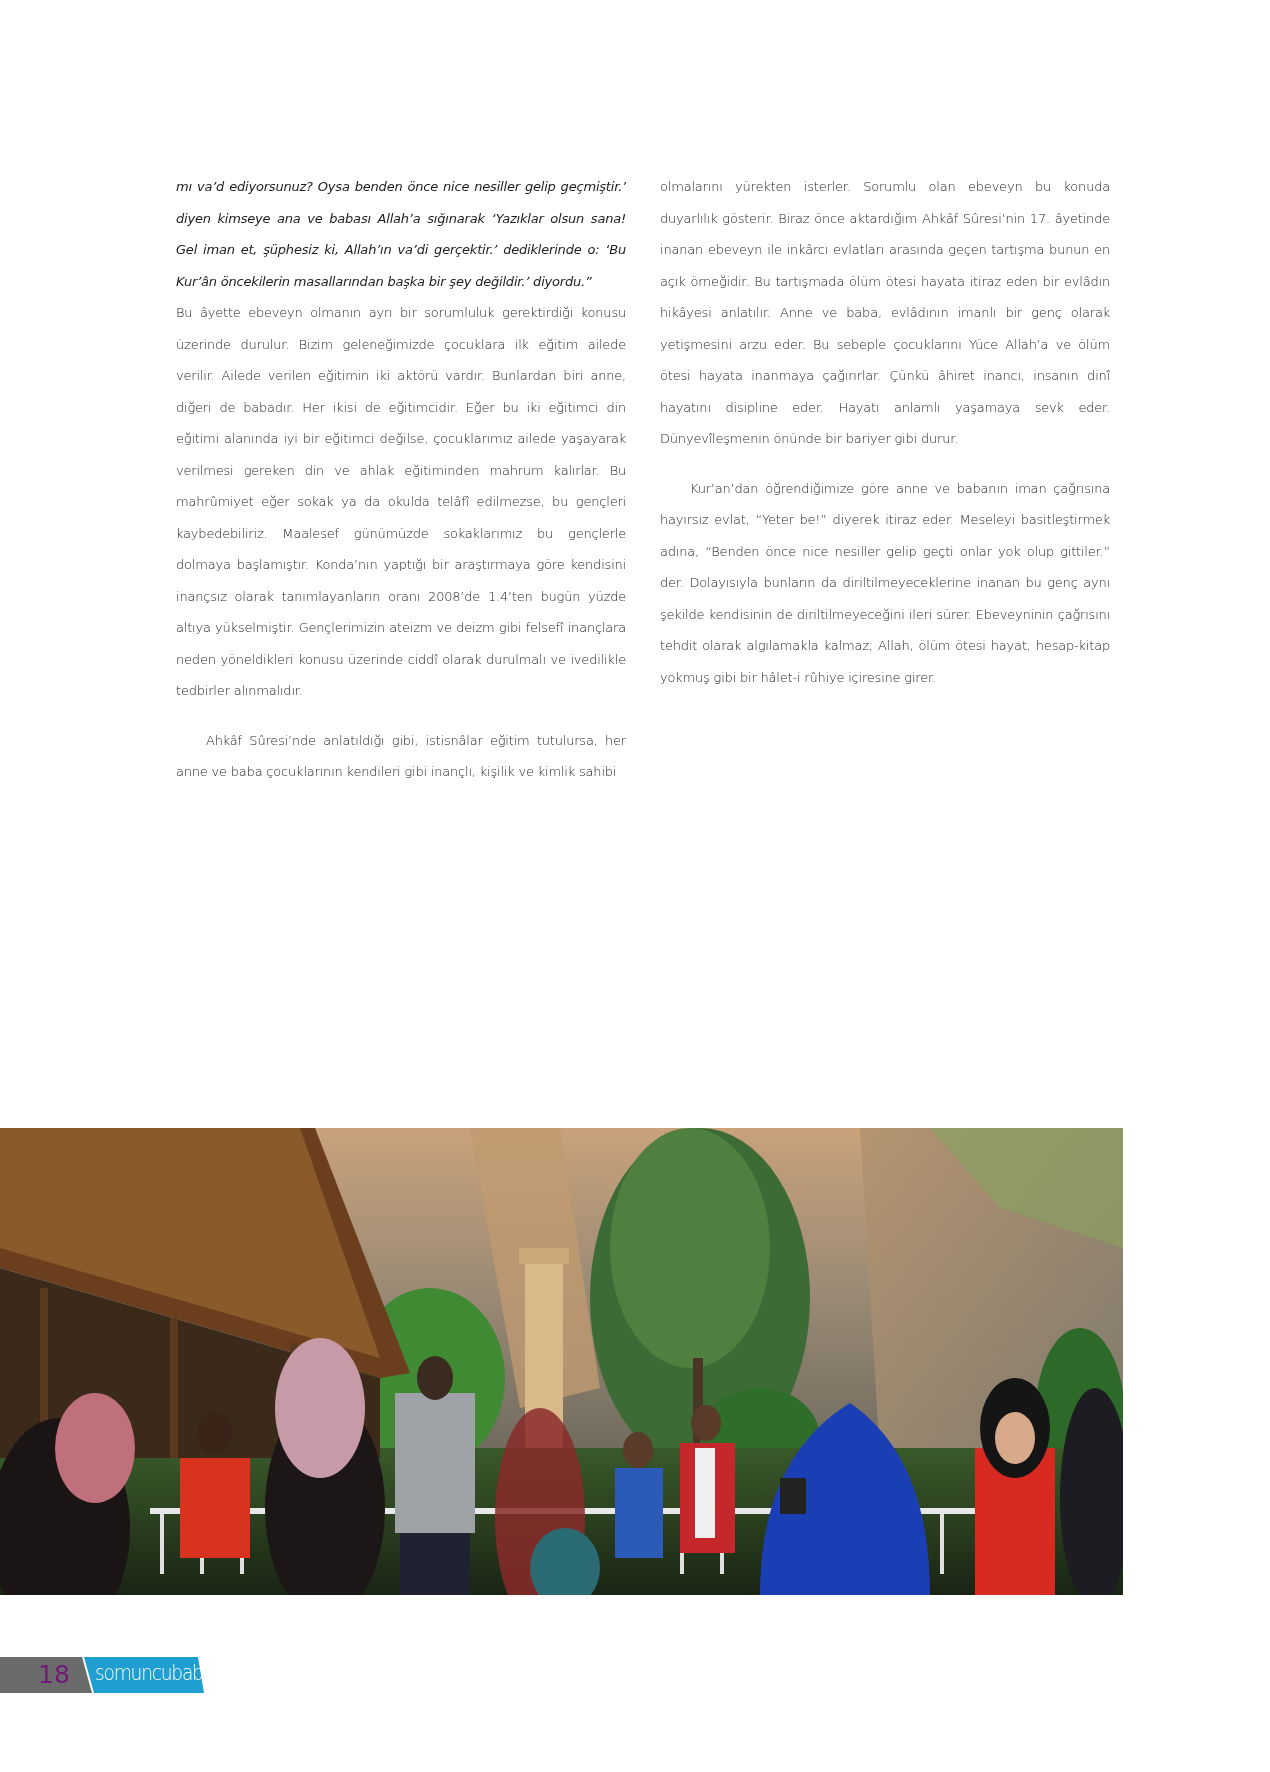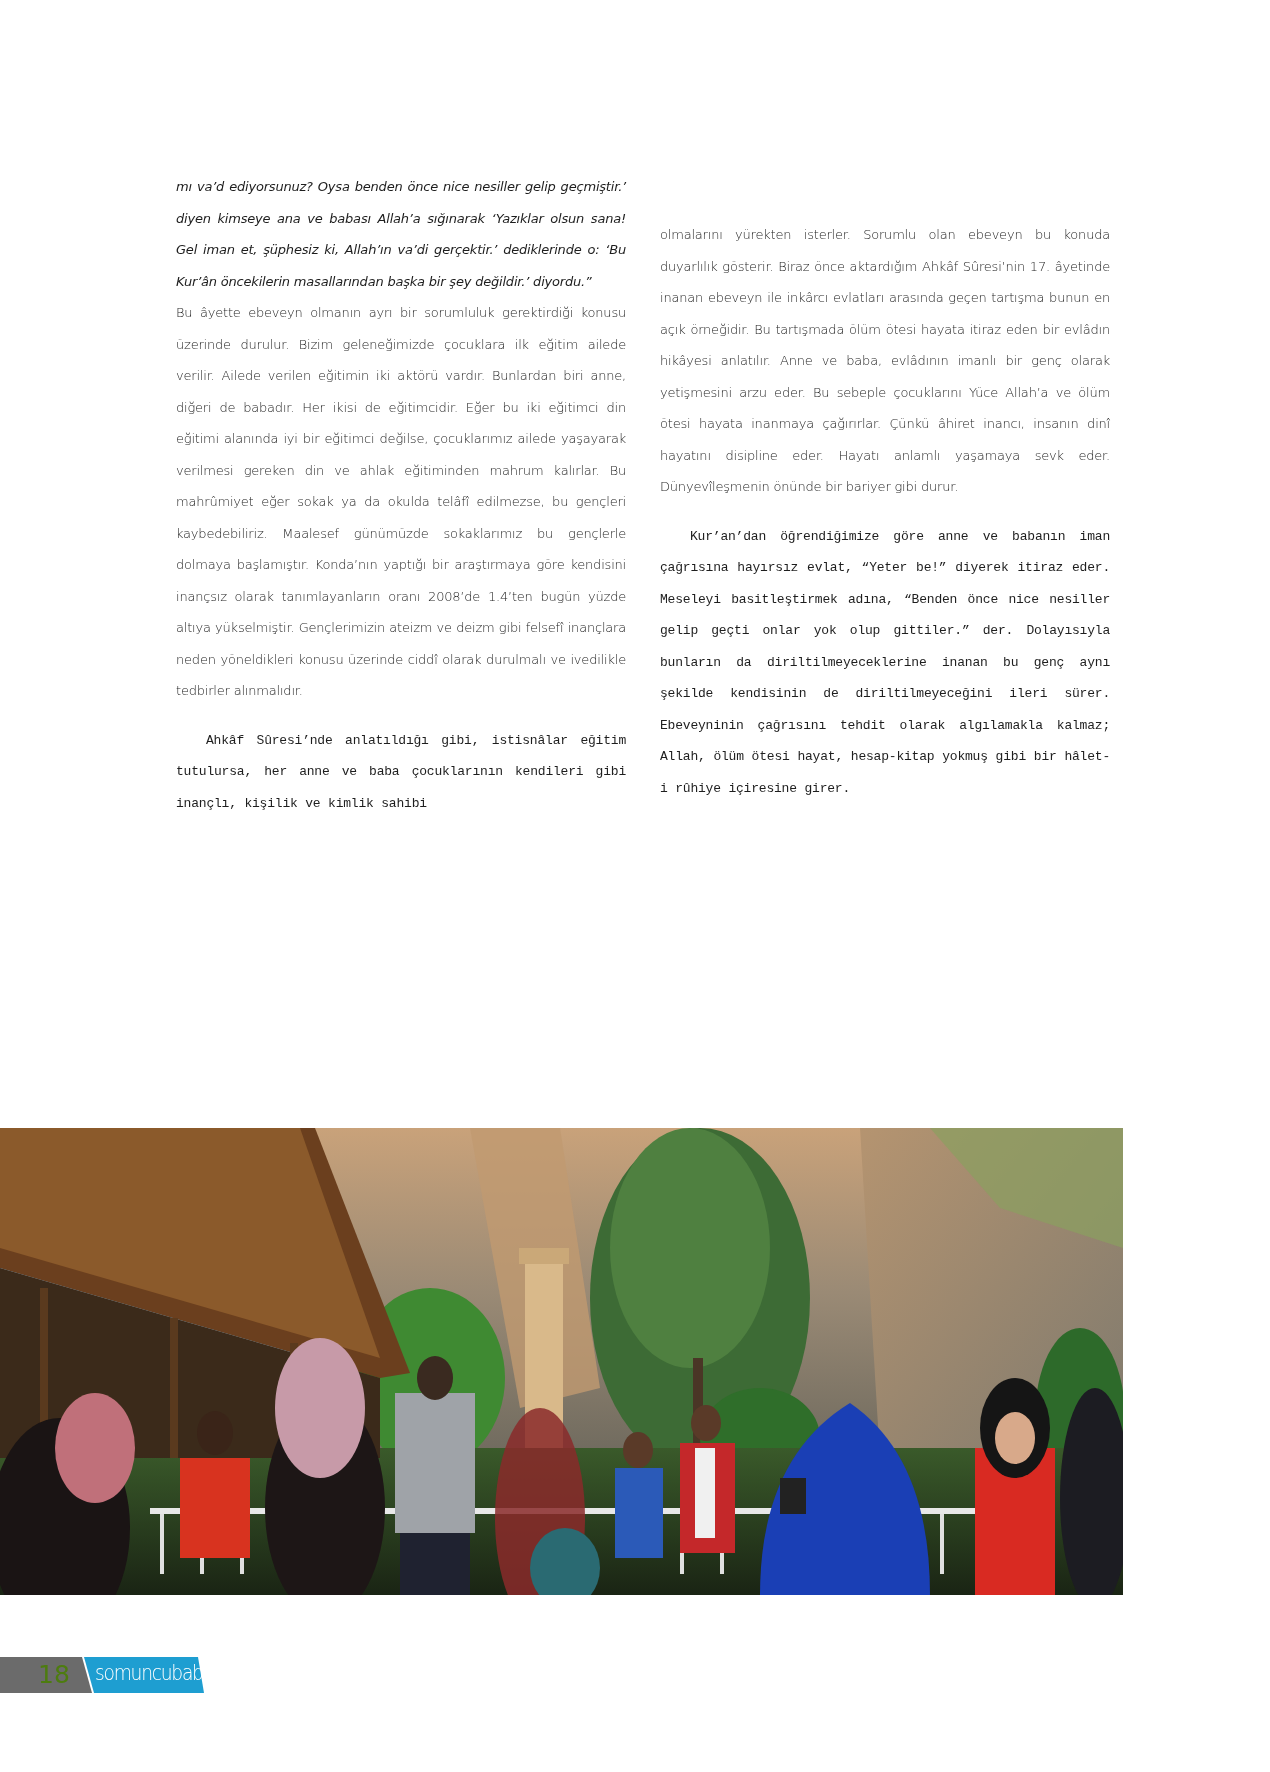--- a/index.html
+++ b/index.html
@@ -1,31 +1,31 @@
 <!DOCTYPE html>
 <html><head>
 <meta charset="utf-8">
 <style>
   html, body { margin: 0; padding: 0; background: #ffffff; }
   body { width: 1270px; height: 1772px; position: relative; overflow: hidden;
          font-family: "DejaVu Sans", sans-serif; color: #222; }
   .col { position: absolute; top: 171px; width: 450px; font-size: 13px; line-height: 31.5px;
          text-align: justify; letter-spacing: -0.2px; font-weight: 300; color: #1e1e1e; }
   .col-left { left: 176px; }
-  .col-right { left: 660px; margin-top: 48px; }
+  .col-right { left: 660px; }
   .col p { margin: 0 0 18px 0; text-indent: 0; }
-  .col p.indent { text-indent: 30px; font-family: Liberation Mono, monospace; }
+  .col p.indent { text-indent: 30px; }
   .col p.flow { margin-bottom: 0; }
   .quote { font-style: italic; }
   .photo { position: absolute; left: 0; top: 1128px; width: 1123px; height: 467px; overflow: hidden; }
   .photo svg { display: block; }
   .footer { position: absolute; left: 0; top: 1657px; height: 36px; }
   .page-num-box { position: absolute; left: 0; top: 0; width: 92px; height: 36px; background: #6b6b6b;
                   clip-path: polygon(0 0, 82px 0, 92px 36px, 0 36px); }
-  .page-num { position: absolute; left: 38px; top: 3px; color: #4d7c0f; font-size: 25px; font-family: "DejaVu Sans", sans-serif; }
+  .page-num { position: absolute; left: 38px; top: 3px; color: #701a75; font-size: 25px; font-family: "DejaVu Sans", sans-serif; }
   .brand-box { position: absolute; left: 84px; top: 0; width: 120px; height: 36px; background: #1e9ed1;
                clip-path: polygon(0 0, 114px 0, 120px 36px, 10px 36px); }
   .brand { position: absolute; left: 95px; top: 3px; color: #fff; font-size: 22px; letter-spacing: -1.5px;
            font-family: "DejaVu Sans", sans-serif; font-weight: 300; transform: scaleX(0.85); transform-origin: left; }
 </style>
 </head>
 <body>
 
 <div class="col col-left">
   <p class="quote flow">mı va’d ediyorsunuz? Oysa benden önce nice nesiller gelip geçmiştir.’ diyen kimseye ana ve babası Allah’a sığınarak ‘Yazıklar olsun sana! Gel iman et, şüphesiz ki, Allah’ın va’di gerçektir.’ dediklerinde o: ‘Bu Kur’ân öncekilerin masallarından başka bir şey değildir.’ diyordu.”</p>

